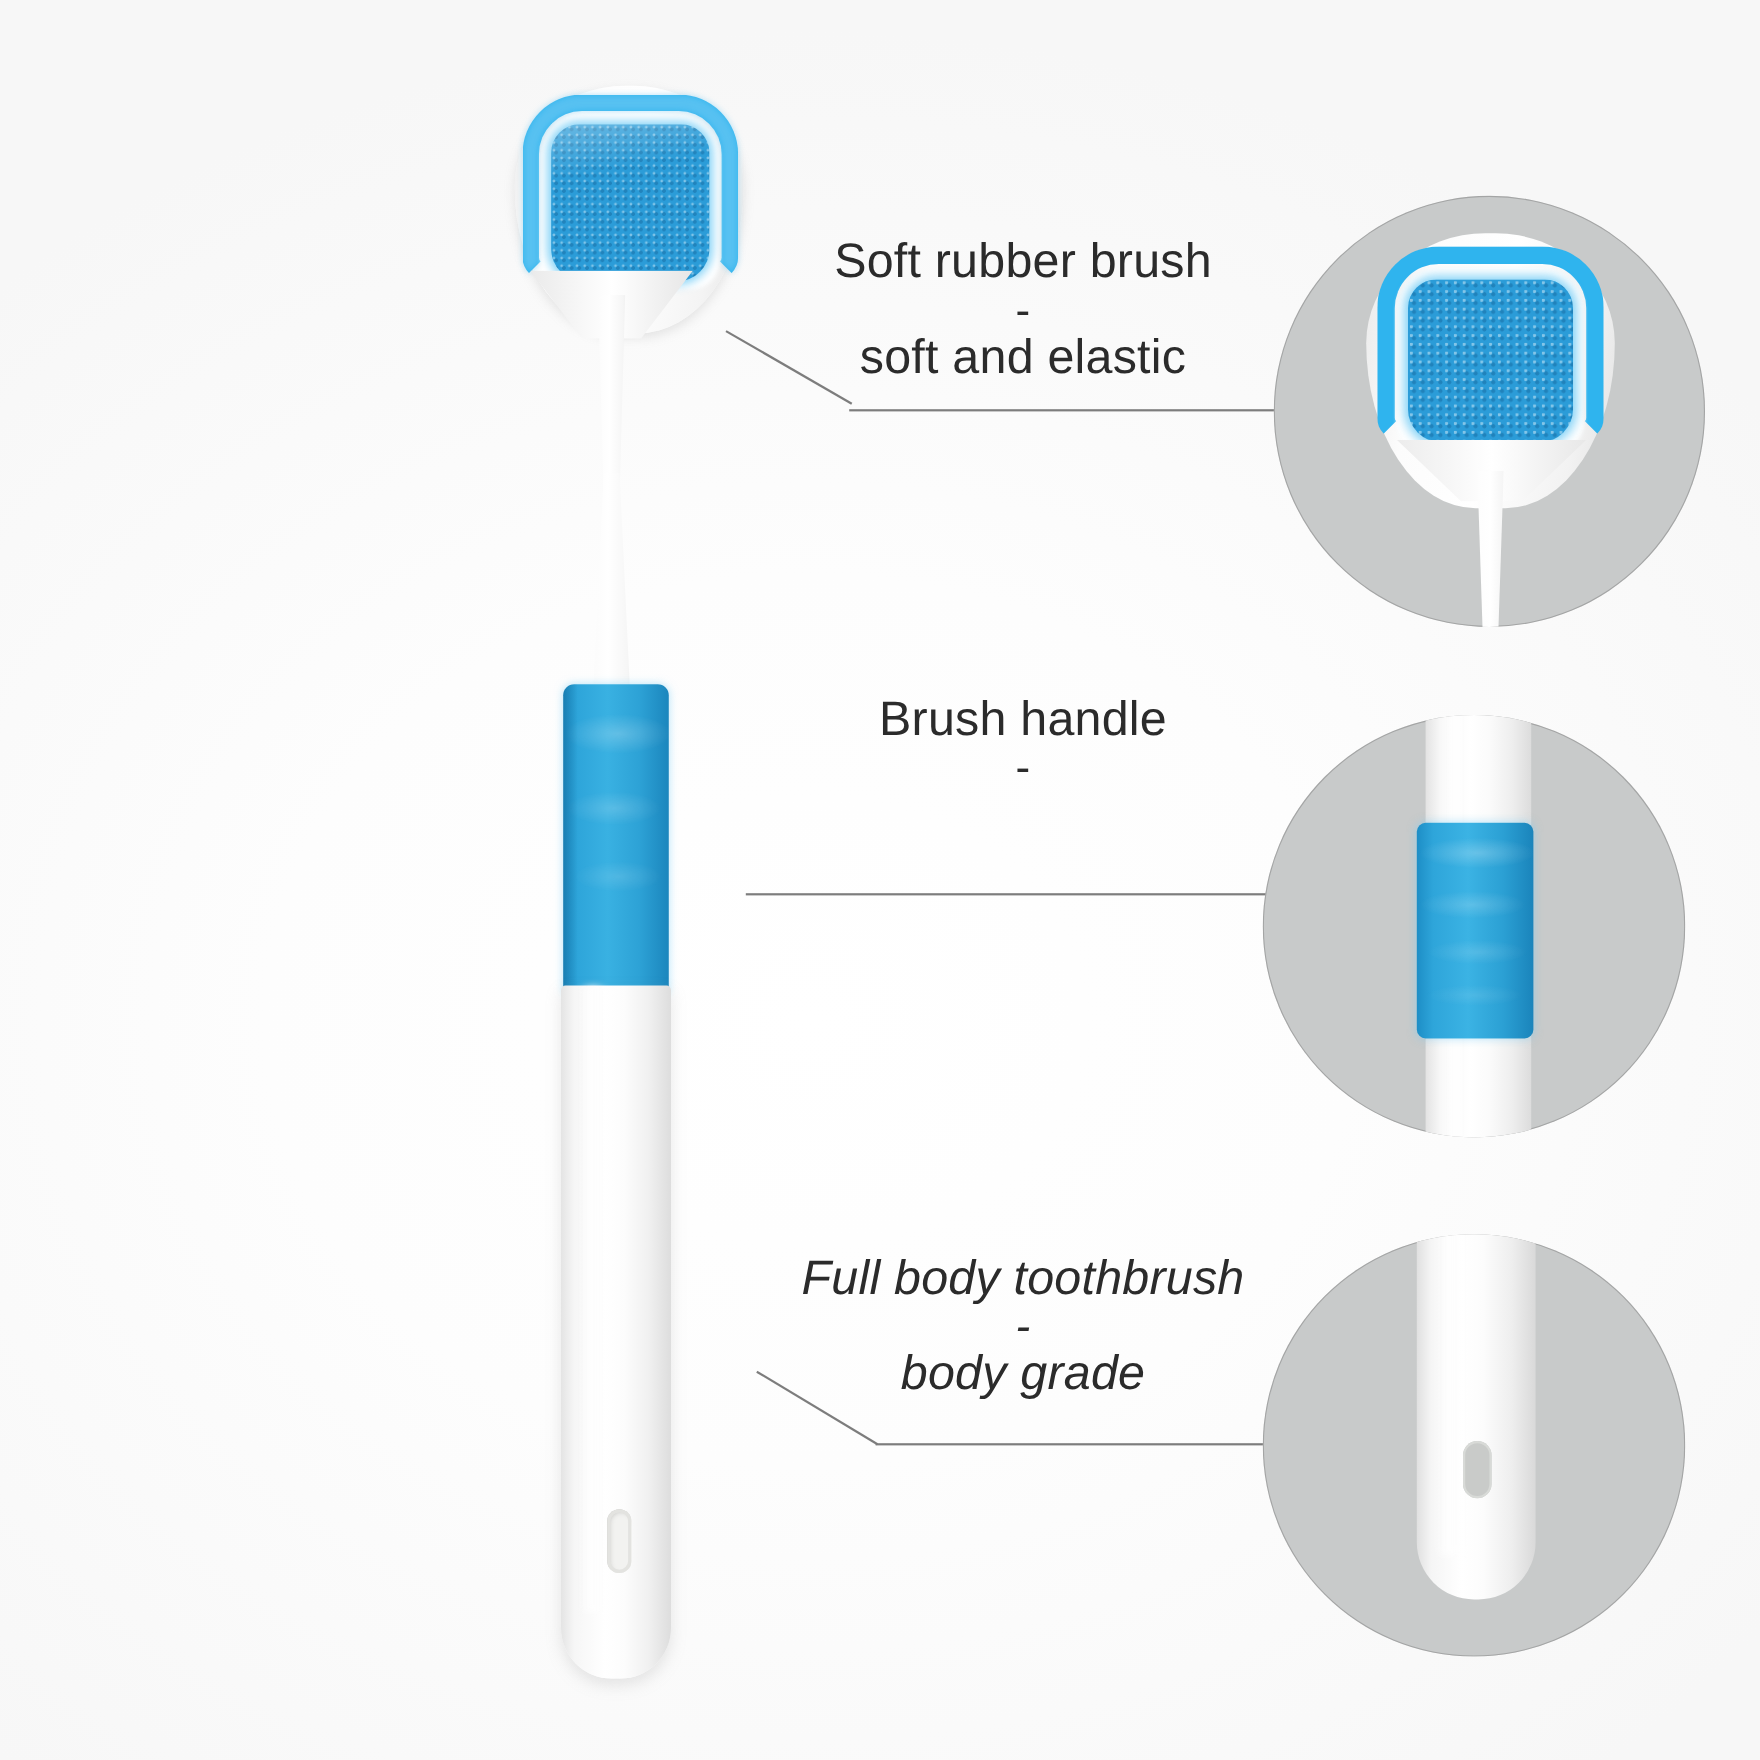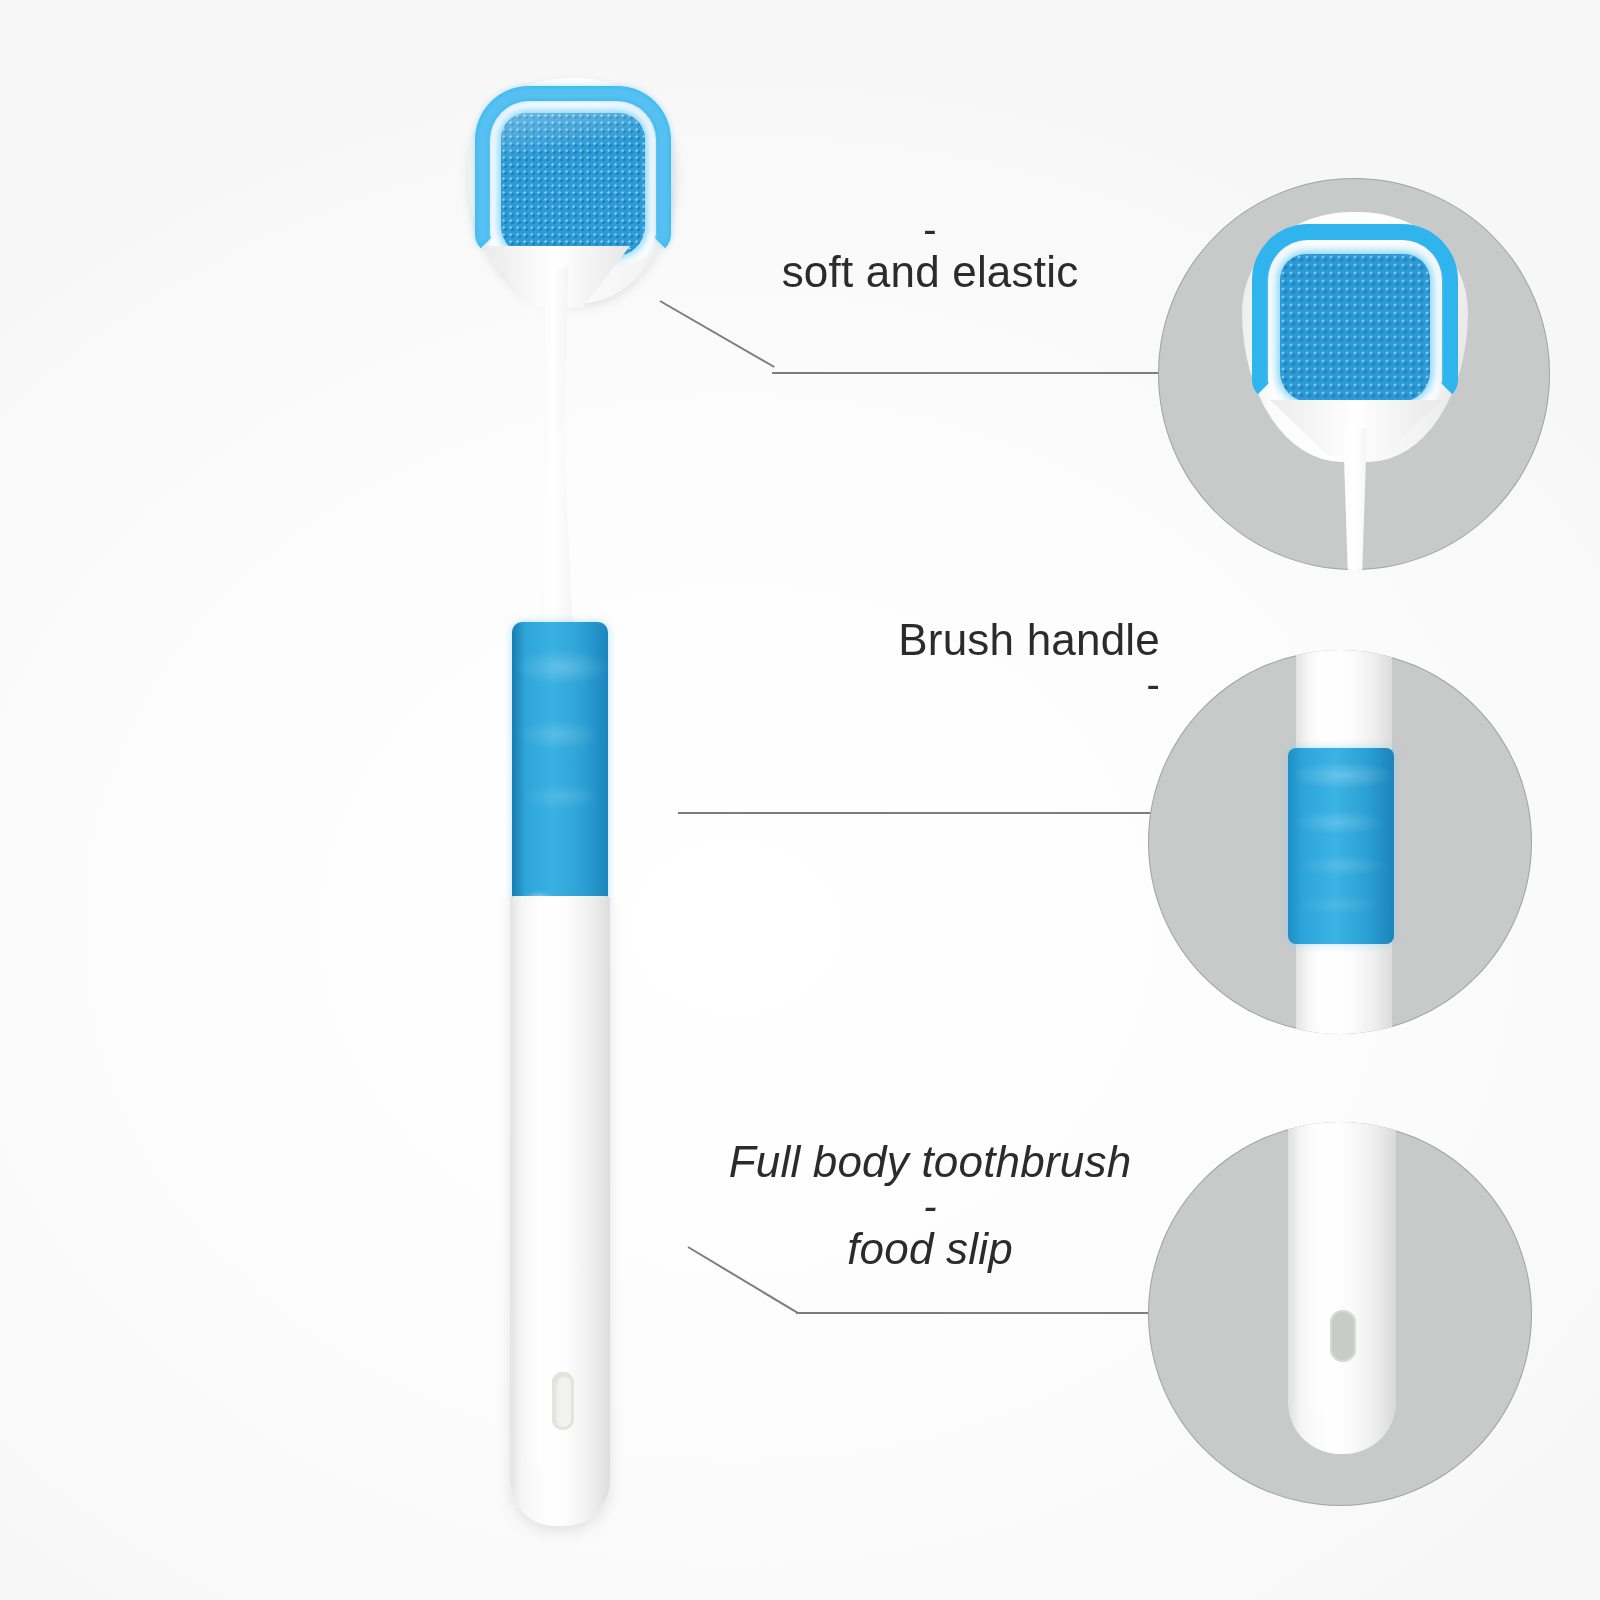--- a/index.html
+++ b/index.html
@@ -342,21 +342,21 @@
     position: absolute;
     text-align: center;
     color: #2b2b2b;
     font-size: 44px;
     line-height: 1.20;
     letter-spacing: 0.2px;
     white-space: nowrap;
   }
   .label .dash { display: block; font-size: 40px; line-height: 0.85; }
   #label-1 { left: 700px; top: 212px;  width: 460px; }
-  #label-2 { left: 700px; top: 614px;  width: 460px; text-align: right; }
+  #label-2 { left: 700px; top: 628px;  width: 460px; }
   #label-3 { left: 680px; top: 1136px; width: 500px; font-style: italic; }
 </style>
 </head>
 <body>
 
 <div id="stage">
 
   <div id="product">
 
     <div class="head-wrap">
@@ -384,33 +384,34 @@
   <div class="leader">
     <div class="h" style="left:678px; top:812px; width:496px;"></div>
   </div>
 
   <div class="leader">
     <div class="d" style="left:688px; top:1246px; width:128px; transform:rotate(31deg);"></div>
     <div class="h" style="left:796px; top:1312px; width:378px;"></div>
   </div>
 
   <div class="label" id="label-1">
+    <span>Soft rubber brush</span>
     <span class="dash">-</span>
     <span>soft and elastic</span>
   </div>
 
   <div class="label" id="label-2">
     <span>Brush handle</span>
     <span class="dash">-</span>
   </div>
 
   <div class="label" id="label-3">
     <span>Full body toothbrush</span>
     <span class="dash">-</span>
-    <span>food slip</span>
+    <span>body grade</span>
   </div>
 
   <div class="circle" id="circle-1">
     <div class="z-paddle"></div>
     <div class="z-rim"></div>
     <div class="z-gap"></div>
     <div class="z-pad"></div>
     <div class="z-shoulder"></div>
     <div class="z-neck"></div>
   </div>

